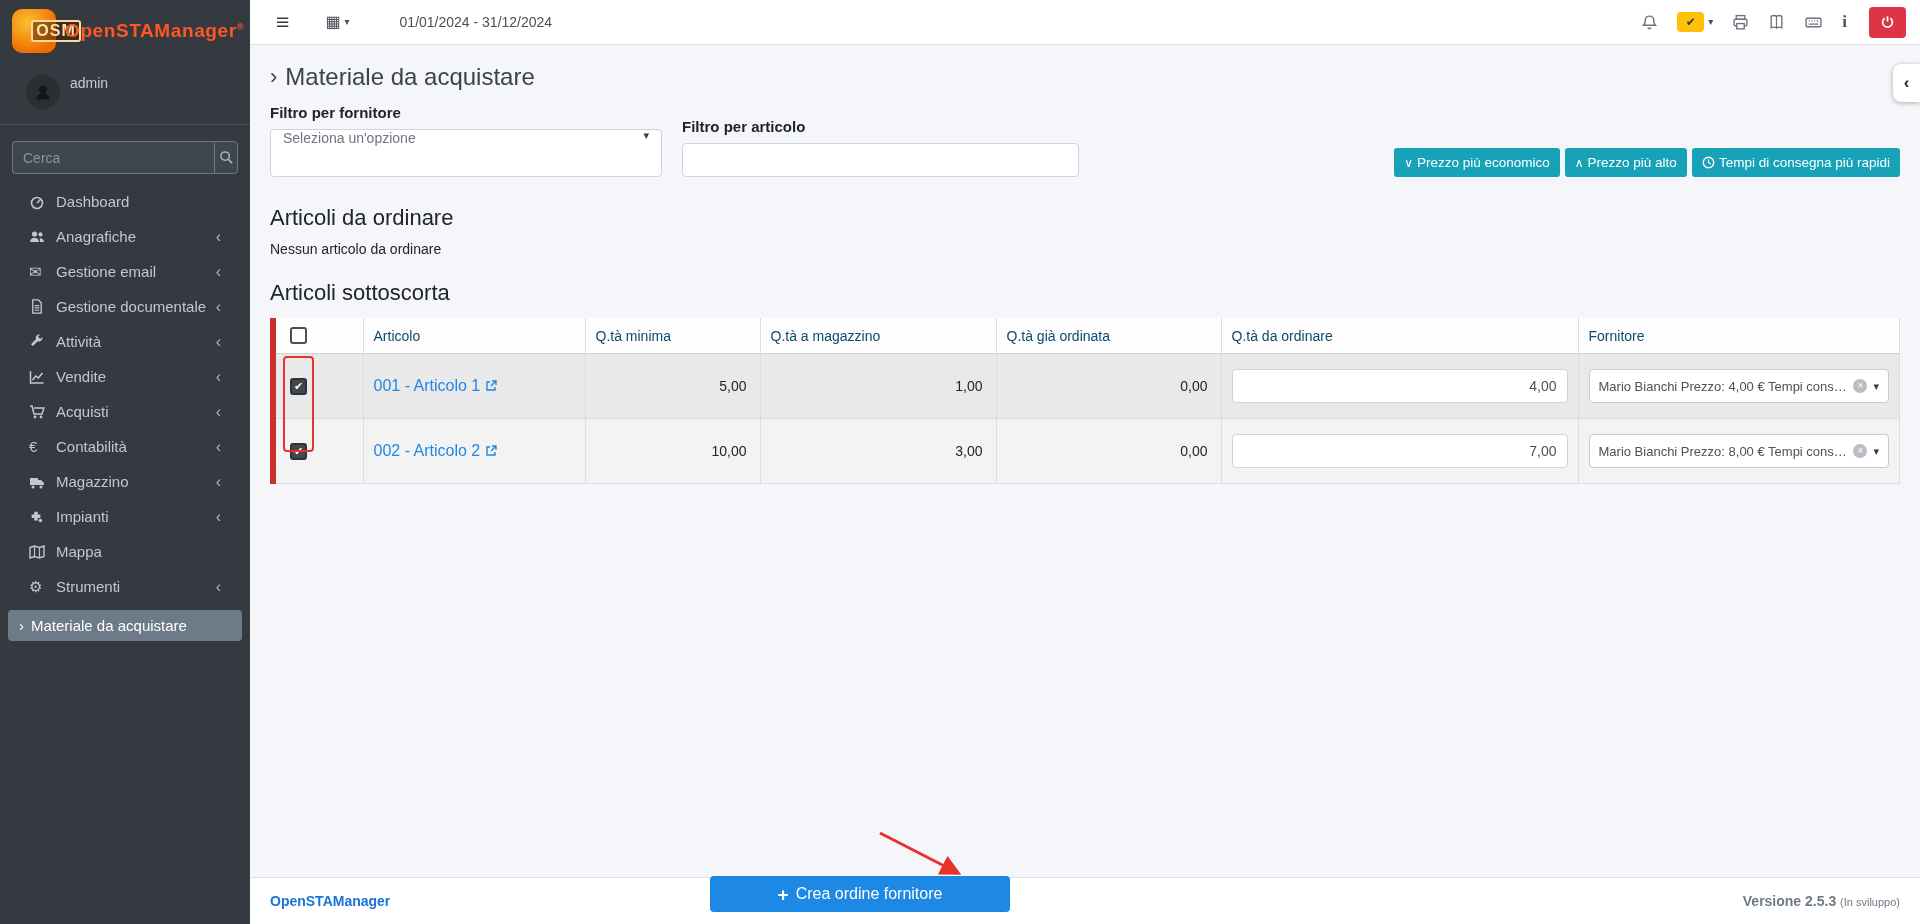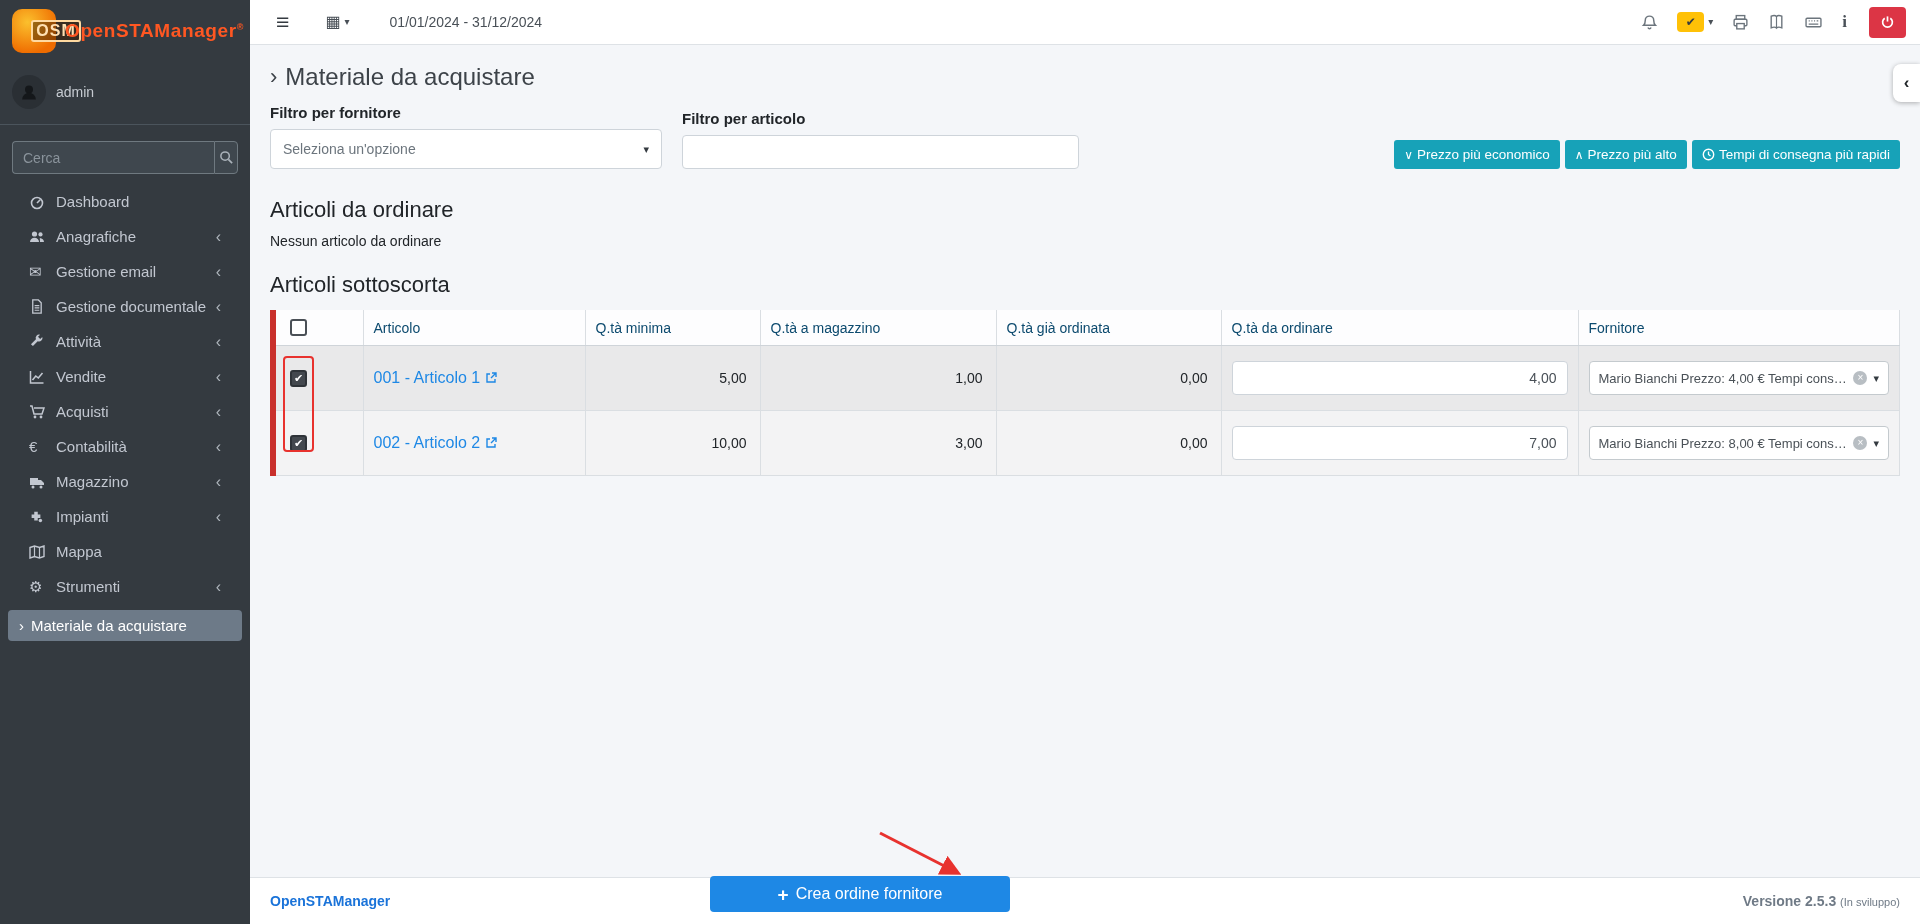--- a/index.html
+++ b/index.html
@@ -7,57 +7,57 @@
   body{font-family:"Liberation Sans",sans-serif;background:#f4f6f9;}
   .app{position:relative;width:1920px;height:924px;}
 
   
   .sidebar{position:absolute;left:0;top:0;bottom:0;width:250px;background:#343a40;color:#c2c7d0;z-index:3;}
   .logo{height:62px;display:flex;align-items:center;gap:9px;padding:0 12px;}
   .logo-gear{width:44px;height:44px;border-radius:10px;background:radial-gradient(circle at 35% 30%,#fbc02d,#ef6c00 75%);display:flex;align-items:center;justify-content:center;flex:none;}
   .logo-osm{font-size:16px;font-weight:bold;color:#ffe0b2;border:2px solid #ffd9a0;border-radius:3px;padding:0 3px;background:rgba(60,30,0,.5);letter-spacing:1px;margin-left:44px;}
   .logo-text{color:#ff5722;font-size:19px;font-weight:bold;letter-spacing:.6px;white-space:nowrap;}
   .logo-text sup{font-size:9px;}
-  .user-panel{display:flex;align-items:center;gap:10px;padding:13px 12px 15px;border-bottom:1px solid #4b545c;}
+  .user-panel{display:flex;align-items:flex-start;gap:10px;padding:13px 26px 15px;border-bottom:1px solid #4b545c;}
   .avatar{width:34px;height:34px;border-radius:50%;background:#2a2f34;display:flex;align-items:center;justify-content:center;color:#14171a;flex:none;}
   .user-name{font-size:14px;color:#c6cbd1;}
   .search-row{display:flex;margin:16px 12px 10px;}
   .search-input{flex:1;height:33px;background:#3f474e;border:1px solid #6f7980;border-right:none;border-radius:4px 0 0 4px;color:#c2c7d0;padding:0 10px;font-size:14px;font-family:inherit;outline:none;}
   .search-input::placeholder{color:#8a939b;}
   .search-btn{width:38px;height:33px;background:#3f474e;border:1px solid #6f7980;border-radius:0 4px 4px 0;color:#aab2ba;display:flex;align-items:center;justify-content:center;cursor:pointer;}
   .menu{list-style:none;margin-top:6px;}
   .menu-item{display:flex;align-items:center;height:35px;padding:0 29px;font-size:15px;color:#c2c7d0;cursor:pointer;}
   .menu-icon{width:27px;display:flex;align-items:center;color:#c2c7d0;font-size:15px;flex:none;}
   .menu-label{flex:1;}
   .menu-chevron{font-size:16px;color:#aeb5bc;line-height:1;}
   .active-item{margin:6px 8px 0;background:#6d7a88;border-radius:4px;color:#fff;font-size:15px;padding:7px 11px;display:flex;gap:7px;align-items:center;cursor:pointer;}
 
   
   .main{position:absolute;left:250px;top:0;right:0;bottom:0;}
   .topbar{height:45px;background:#fff;border-bottom:1px solid #dee2e6;display:flex;align-items:center;padding:0 14px;position:relative;z-index:2;}
   .hamburger{font-size:23px;color:#343a40;margin-left:12px;cursor:pointer;line-height:1;}
   .cal-group{margin-left:36px;display:flex;align-items:center;gap:4px;color:#495057;cursor:pointer;}
   .cal-icon{font-size:16px;line-height:1;}
   .caret{font-size:10px;color:#495057;line-height:1;}
-  .date-range{margin-left:40px;font-size:14px;color:#495057;}
+  .date-range{margin-left:50px;font-size:14px;color:#495057;}
   .topbar-right{margin-left:auto;display:flex;align-items:center;gap:19px;color:#6c757d;}
   .check-badge{display:flex;align-items:center;gap:4px;cursor:pointer;}
   .badge-box{background:#ffc107;border-radius:4px;width:27px;height:20px;display:flex;align-items:center;justify-content:center;color:#343a40;font-size:12px;}
   .info-icon{font-family:"Liberation Serif",serif;font-weight:bold;font-size:17px;color:#495057;cursor:pointer;}
   .power-btn{width:37px;height:31px;background:#dc3545;border:none;border-radius:4px;color:#fff;display:flex;align-items:center;justify-content:center;margin-left:3px;cursor:pointer;}
   .tb-icon{cursor:pointer;display:flex;align-items:center;}
 
   
   .content{position:absolute;top:45px;left:0;right:0;bottom:47px;background:#f4f6f9;padding:0 20px;overflow:hidden;}
   .slide-tab{position:absolute;right:0;top:19px;width:27px;height:38px;background:#fff;border-radius:8px 0 0 8px;box-shadow:0 1px 5px rgba(0,0,0,.3);display:flex;align-items:center;justify-content:center;font-size:17px;font-weight:bold;color:#212529;cursor:pointer;}
   .page-title{margin-top:18px;height:28px;font-size:24px;font-weight:400;color:#3d4349;display:flex;align-items:center;gap:8px;}
   .title-chevron{font-size:22px;color:#3d4349;}
   .filters-row{display:flex;align-items:flex-end;margin-top:14px;}
   .filter-col label{display:block;font-size:15px;font-weight:bold;color:#212529;margin-bottom:9px;line-height:15px;}
-  .select-box{width:392px;height:40px;background:#fff;border:1px solid #ced4da;border-radius:4px;display:flex;align-items:center;padding:0 12px;font-size:14px;color:#6c757d;cursor:pointer;}
+  .select-box{width:392px;height:48px;background:#fff;border:1px solid #ced4da;border-radius:4px;display:flex;padding:0 12px;font-size:14px;color:#6c757d;cursor:pointer;}
   .select-box .sel-caret{margin-left:auto;}
   .sel-caret{font-size:11px;color:#343a40;line-height:1;}
   .filter-col + .filter-col{margin-left:20px;}
   .text-input{width:397px;height:34px;border:1px solid #ced4da;border-radius:4px;background:#fff;padding:0 10px;font-size:14px;font-family:inherit;outline:none;}
   .sort-buttons{margin-left:auto;display:flex;gap:5px;}
   .sort-btn{height:29px;background:#17a2b8;color:#fff;border:none;border-radius:3px;font-size:13.5px;padding:0 10px;display:flex;align-items:center;gap:4px;font-family:inherit;cursor:pointer;white-space:nowrap;}
   .sort-glyph{font-size:12px;line-height:1;}
   .section-title{font-size:22px;font-weight:500;color:#212529;}
   .sec-order{margin-top:28px;line-height:26px;}
   .empty-note{margin-top:10px;font-size:14px;color:#212529;line-height:17px;}

